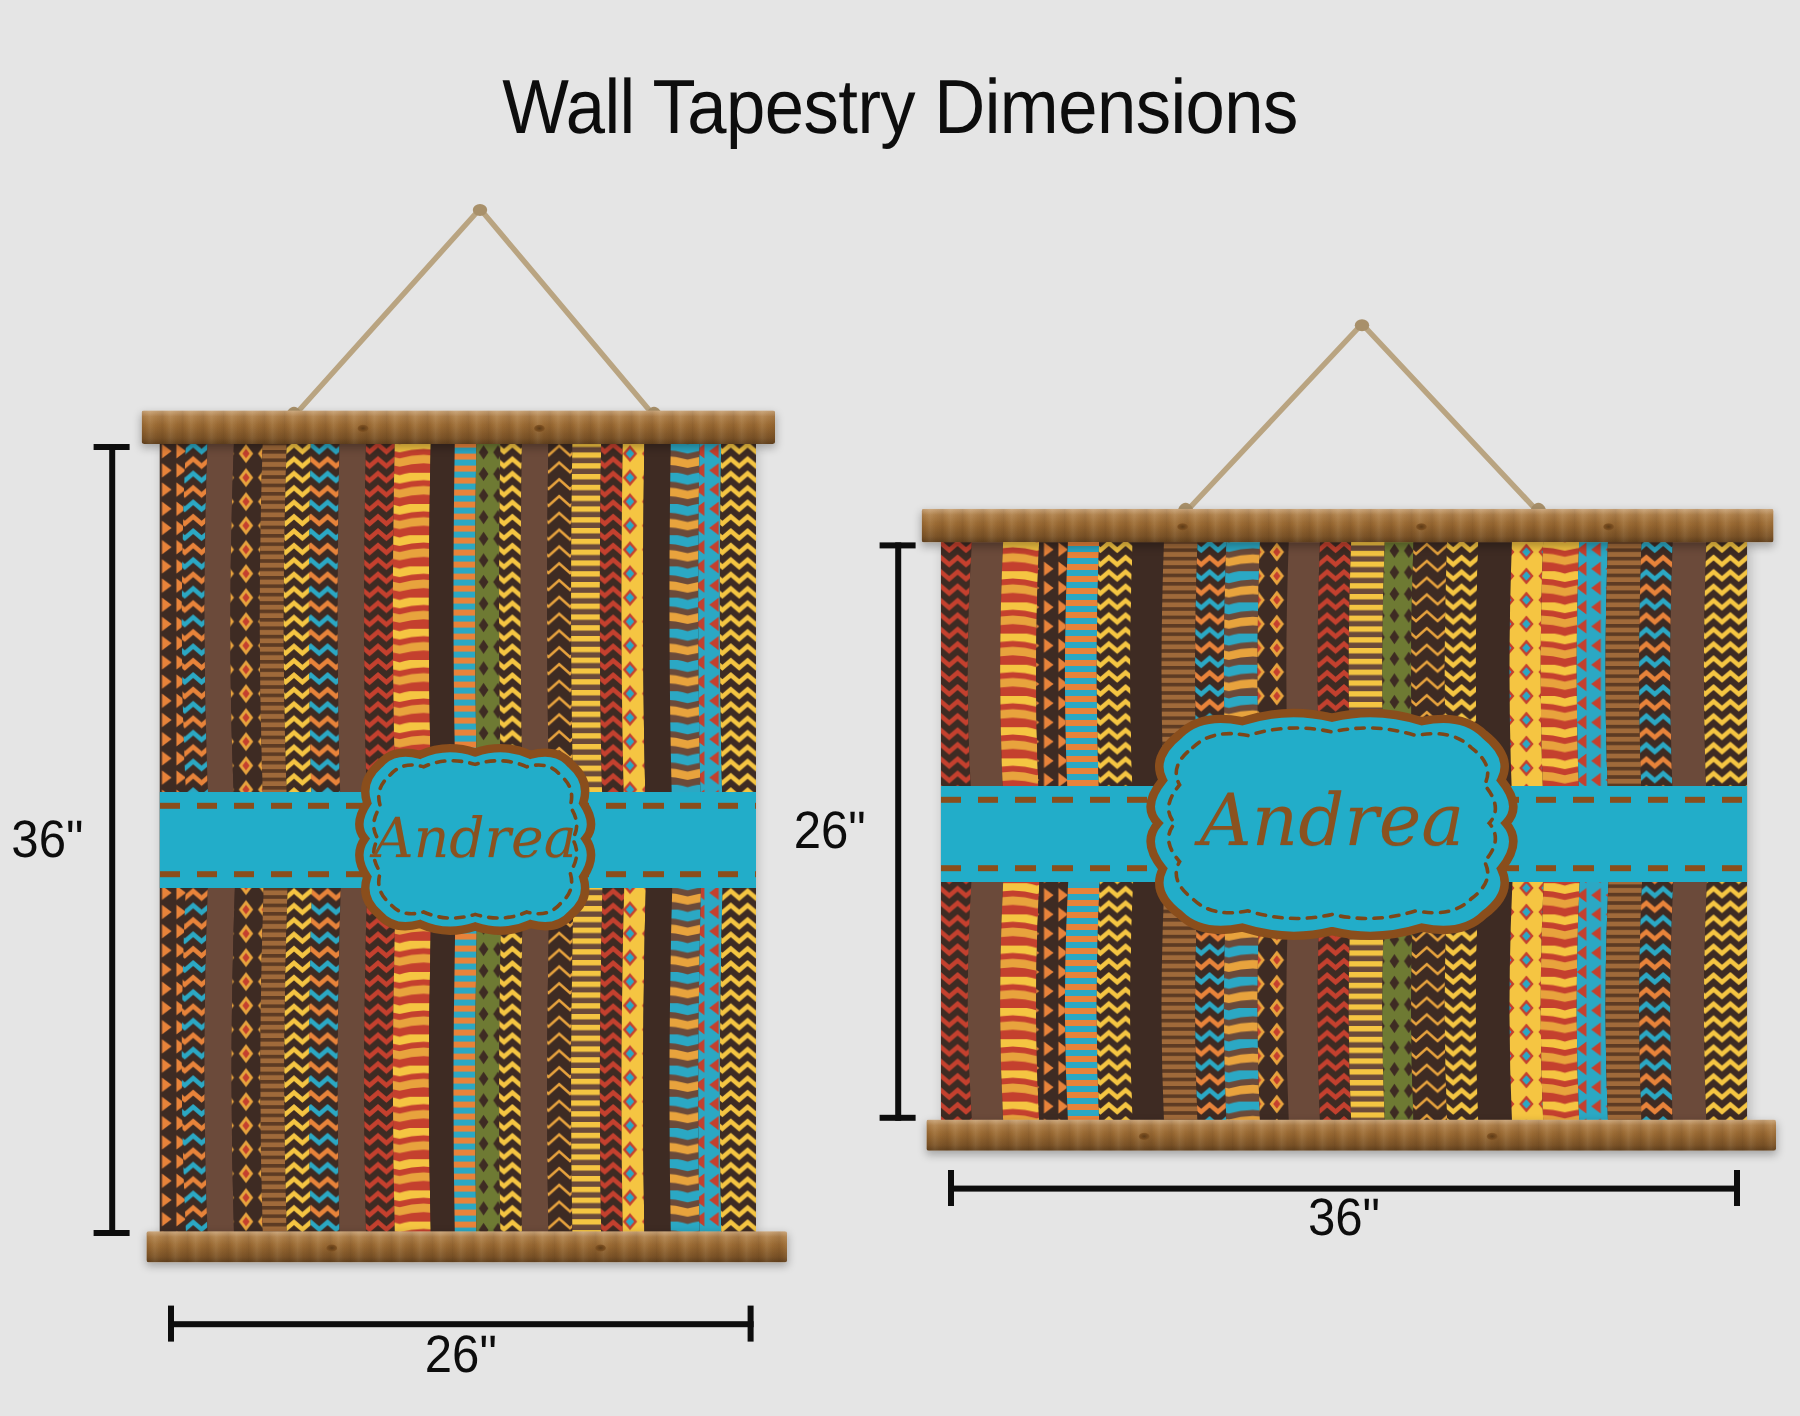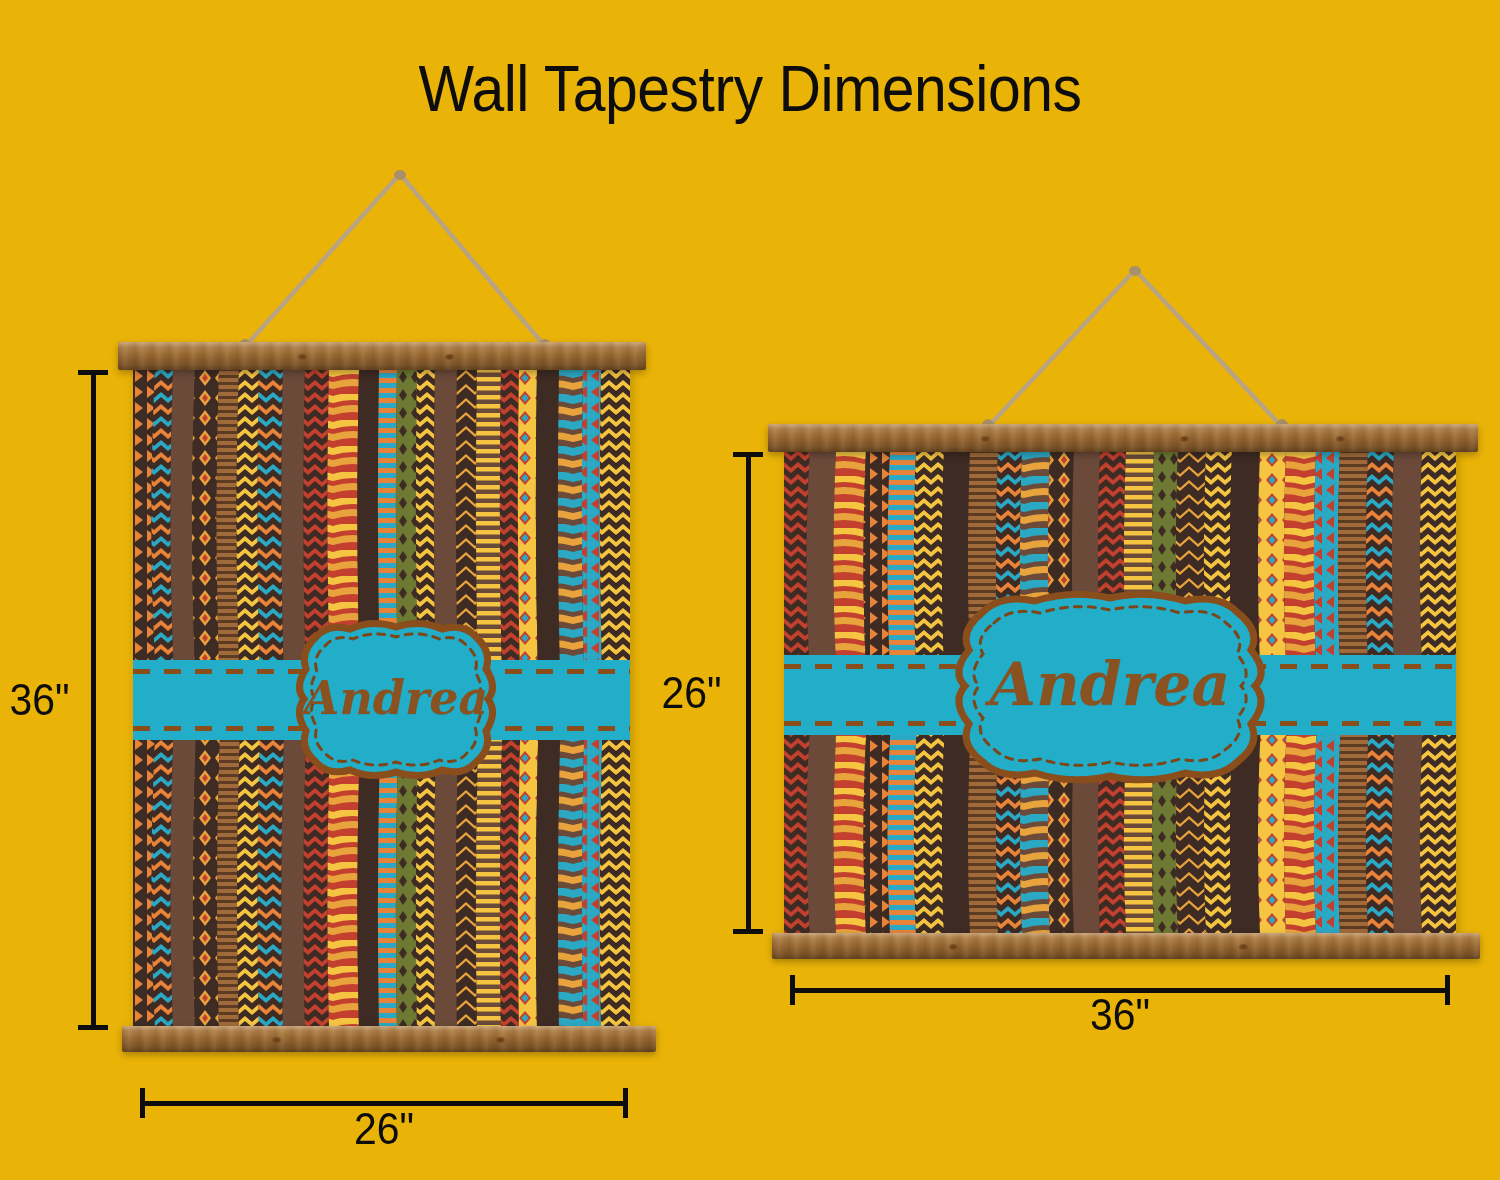--- a/index.html
+++ b/index.html
@@ -7,21 +7,21 @@
     margin: 0; padding: 0;
     width: 1500px; height: 1180px;
     background: #ffffff;
     font-family: "Liberation Sans", sans-serif;
     overflow: hidden;
   }
   #stage {
     position: relative;
     width: 1500px;
     height: 1180px;
-    background: #eab308;
+    background: #e5e5e5;
   }
 
   
   .page-title {
     position: absolute;
     left: 0; right: 0; top: 52px;
     text-align: center;
     font-family: "Liberation Sans Narrow", "Liberation Sans", sans-serif;
     font-size: 64px;
     font-weight: 400;
@@ -118,21 +118,21 @@
                           stroke-dasharray: 7 7; stroke-linecap: round; }
   .plaque-name {
     position: absolute;
     inset: 0;
     display: flex;
     align-items: center;
     justify-content: center;
     color: #8a5220;
     font-family: "DejaVu Serif", serif;
     font-style: italic;
-    font-weight: 700;
+    font-weight: 400;
     white-space: nowrap;
     text-shadow: 0 1px 0 rgba(0,0,0,0.06);
   }
 
   
   .dim-v, .dim-h { position: absolute; z-index: 9; }
   .dim-v .line {
     position: absolute;
     left: 50%; top: 0; bottom: 0;
     width: 5px;

